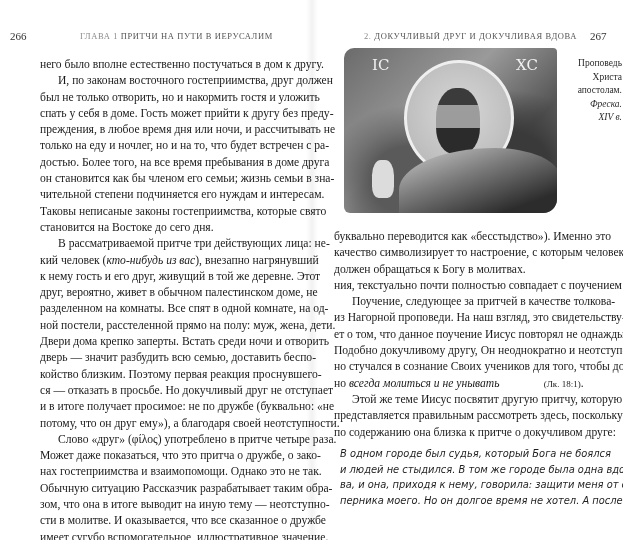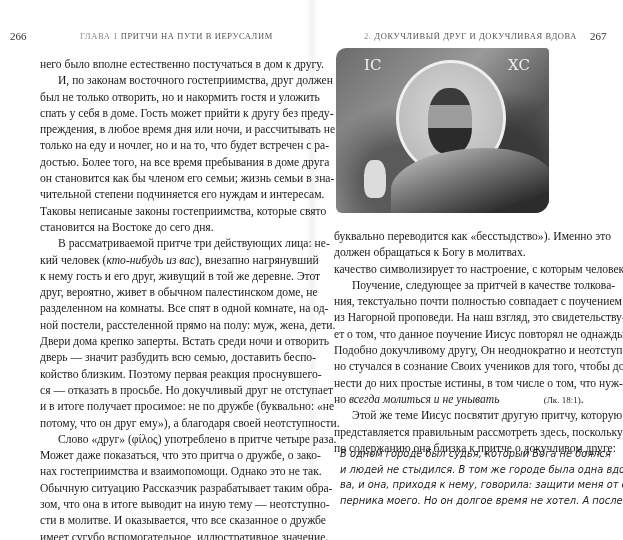--- a/index.html
+++ b/index.html
@@ -40,21 +40,21 @@
     text-align: justify; color: #1a1a1a;
   }
   .text-left { left: 40px; top: 57px; width: 268px; }
   .text p { margin: 0; }
   .text .line { display: block; text-align: justify; text-align-last: justify; white-space: nowrap; }
   .text .line.last { text-align-last: left; }
   .text .line.ind { padding-left: 18px; }
   em { font-style: italic; }
 
   .figure {
-    position: absolute; left: 24px; top: 48px; width: 213px; height: 165px;
+    position: absolute; left: 32px; top: 48px; width: 213px; height: 165px;
     background:
       radial-gradient(ellipse at 48% 40%, #e6e6e6 0 22%, transparent 23%),
       radial-gradient(ellipse at 30% 80%, #5a5a5a 0 18%, transparent 40%),
       radial-gradient(ellipse at 75% 70%, #3a3a3a 0 20%, transparent 45%),
       linear-gradient(135deg, #6b6b6b, #9a9a9a 40%, #555 70%, #8d8d8d);
     border-radius: 10px 4px 14px 6px;
     overflow: hidden;
   }
   .halo {
     position: absolute; left: 60px; top: 12px; width: 104px; height: 110px;
@@ -162,35 +162,41 @@
 
   <div class="figure">
     <div class="halo"></div>
     <div class="face"></div>
     <div class="robe"></div>
     <div class="hand"></div>
     <span class="ic ic-left">IC</span>
     <span class="ic ic-right">XC</span>
   </div>
 
+  <div class="caption">
+    <span>Проповедь</span>
+    <span>Христа</span>
+    <span>апостолам.</span>
+    <em style="display:block">Фреска.</em>
+    <em style="display:block">XIV в.</em>
+  </div>
 
   <div class="text text-right">
     <p>
       <span class="line">буквально переводится как «бесстыдство»). Именно это</span>
+      <span class="line">качество символизирует то настроение, с которым человек</span>
       <span class="line last">должен обращаться к Богу в молитвах.</span>
-      <span class="line">качество символизирует то настроение, с которым человек</span>
-    </p>
-    <p>
+    </p>
+    <p>
+      <span class="line">ния, текстуально почти полностью совпадает с поучением</span>
       <span class="line ind">Поучение, следующее за притчей в качестве толкова-</span>
-      <span class="line">ния, текстуально почти полностью совпадает с поучением</span>
       <span class="line">из Нагорной проповеди. На наш взгляд, это свидетельству-</span>
       <span class="line">ет о том, что данное поучение Иисус повторял не однажды.</span>
       <span class="line">Подобно докучливому другу, Он неоднократно и неотступ-</span>
       <span class="line">но стучался в сознание Своих учеников для того, чтобы до-</span>
-      <span class="line">нести до них простые истины, в том числе о том, что нуж-</span>
       <span class="line last"><span>но </span><em>всегда молиться и не унывать</em><span class="ref"> (Лк. 18:1)</span><span>.</span></span>
     </p>
     <p>
       <span class="line ind">Этой же теме Иисус посвятит другую притчу, которую</span>
       <span class="line">представляется правильным рассмотреть здесь, поскольку</span>
       <span class="line last">по содержанию она близка к притче о докучливом друге:</span>
     </p>
   </div>
 
   <div class="quote">

